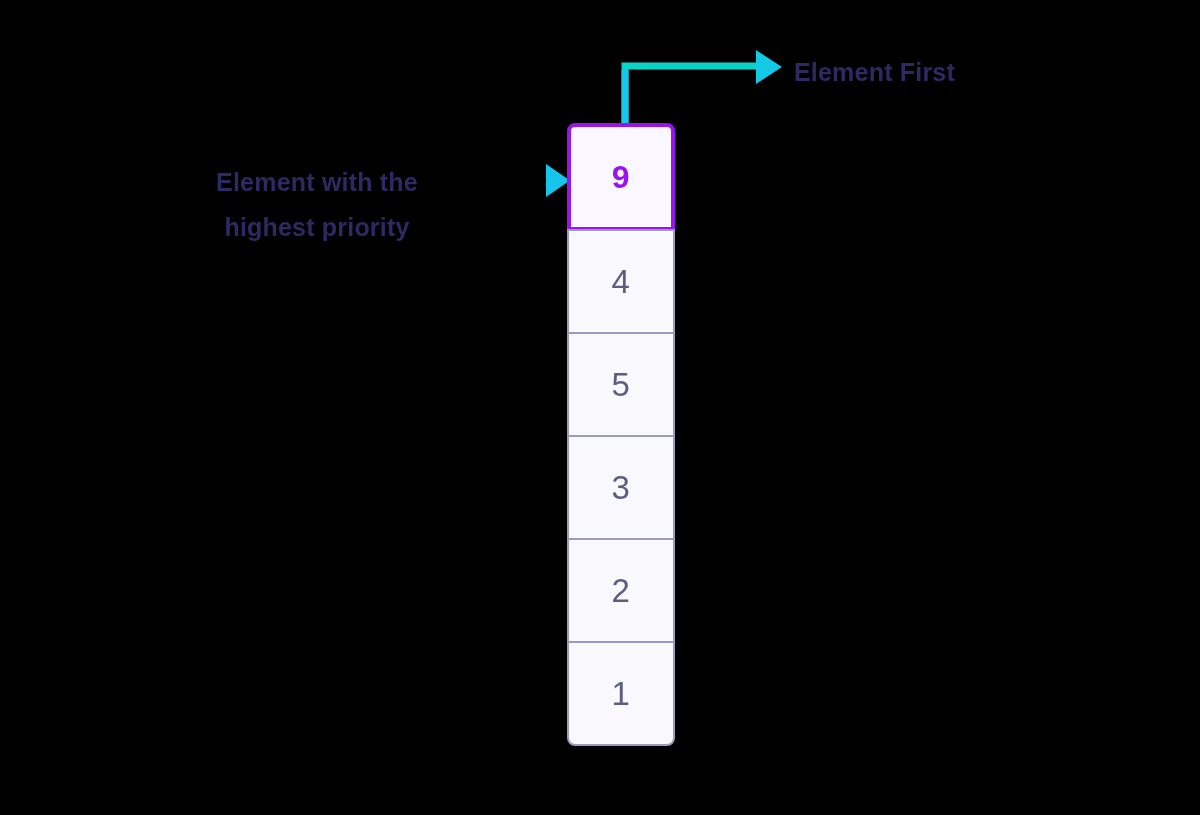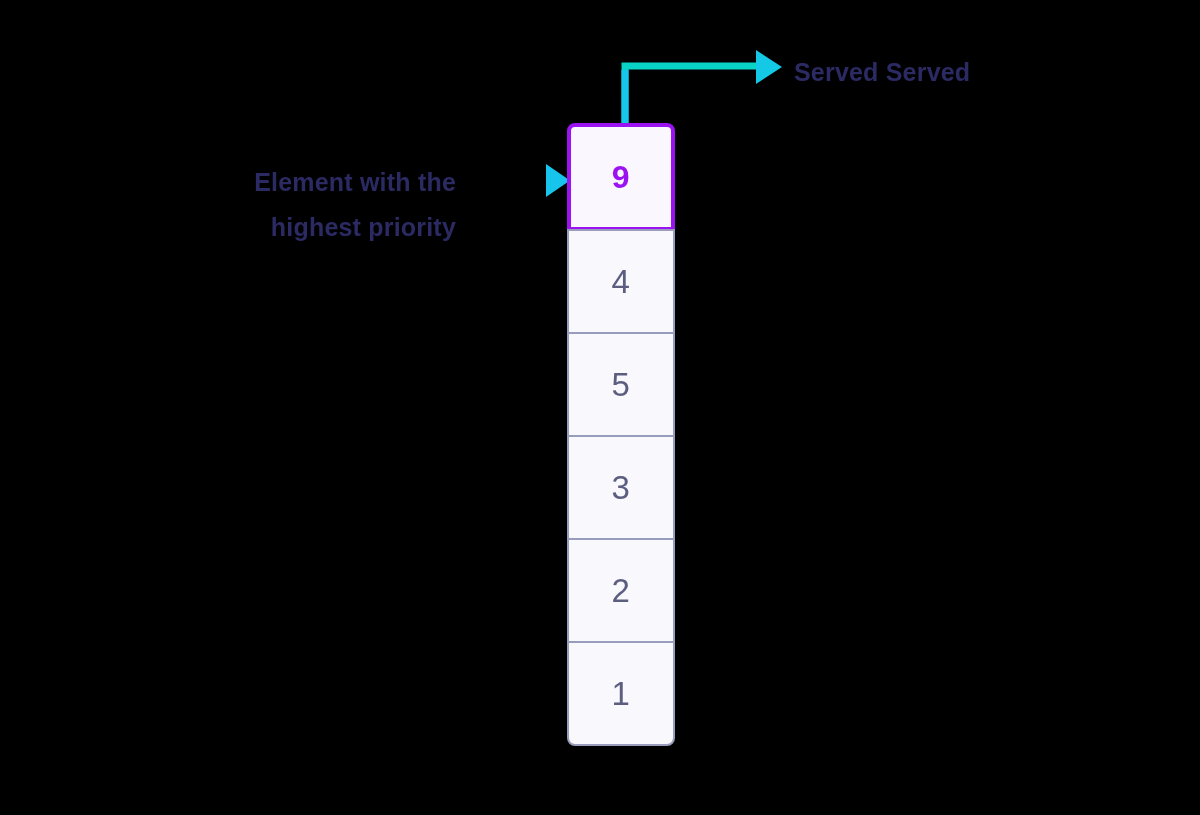--- a/index.html
+++ b/index.html
@@ -72,24 +72,24 @@
     position: absolute;
     color: #2B2A63;
     font-weight: 700;
     font-size: 25px;
     line-height: 1.8;
     letter-spacing: 0.2px;
     white-space: pre-line;
   }
 
   #label-priority {
-    left: 206px;
+    left: 192px;
     top: 160px;
     width: 250px;
-    text-align: right;
+    text-align: center;
   }
 
   #label-served {
     left: 794px;
     top: 50px;
     white-space: nowrap;
   }
 
   
   #arrows {
@@ -132,21 +132,21 @@
 
     <g>
       <line x1="450" y1="180" x2="548" y2="180" stroke="url(#gradPriority)" stroke-width="7" stroke-linecap="butt"></line>
       <polygon points="546,164 570,180.5 546,197" fill="#17C5EC"></polygon>
     </g>
   </svg>
 
   <div class="label" id="label-priority">Element with the
 highest priority</div>
 
-  <div class="label" id="label-served">Served Served</div>
+  <div class="label" id="label-served">Element First</div>
 
   <div class="queue-column" id="queue-column">
 
   <div class="queue-cell highlight" style="top: 0px; height: 108px;">
         <span>9</span>
       </div>
       <div class="queue-cell" style="top: 106px; height: 105px;">
         <span>4</span>
       </div>
       <div class="queue-cell" style="top: 209px; height: 105px;">

